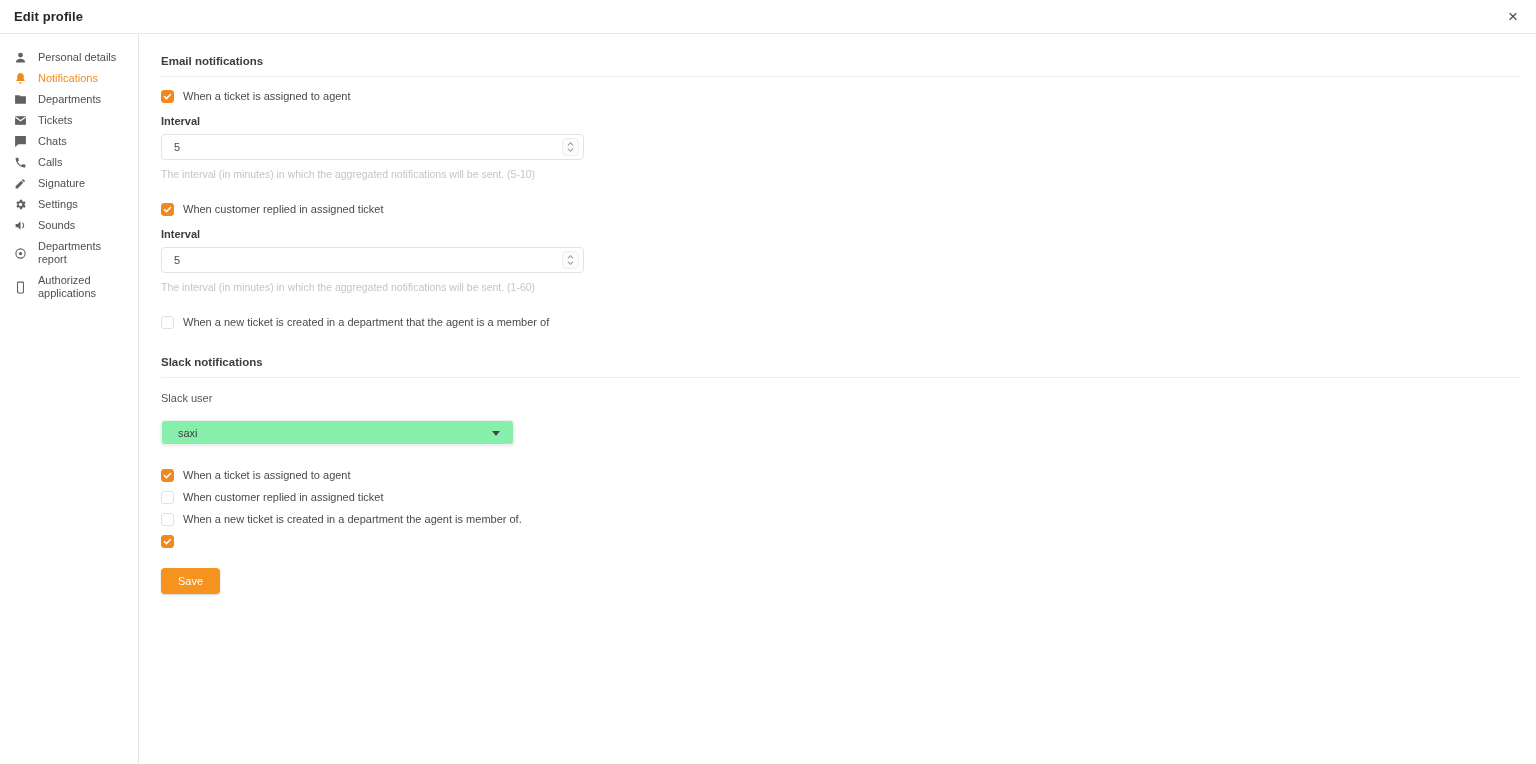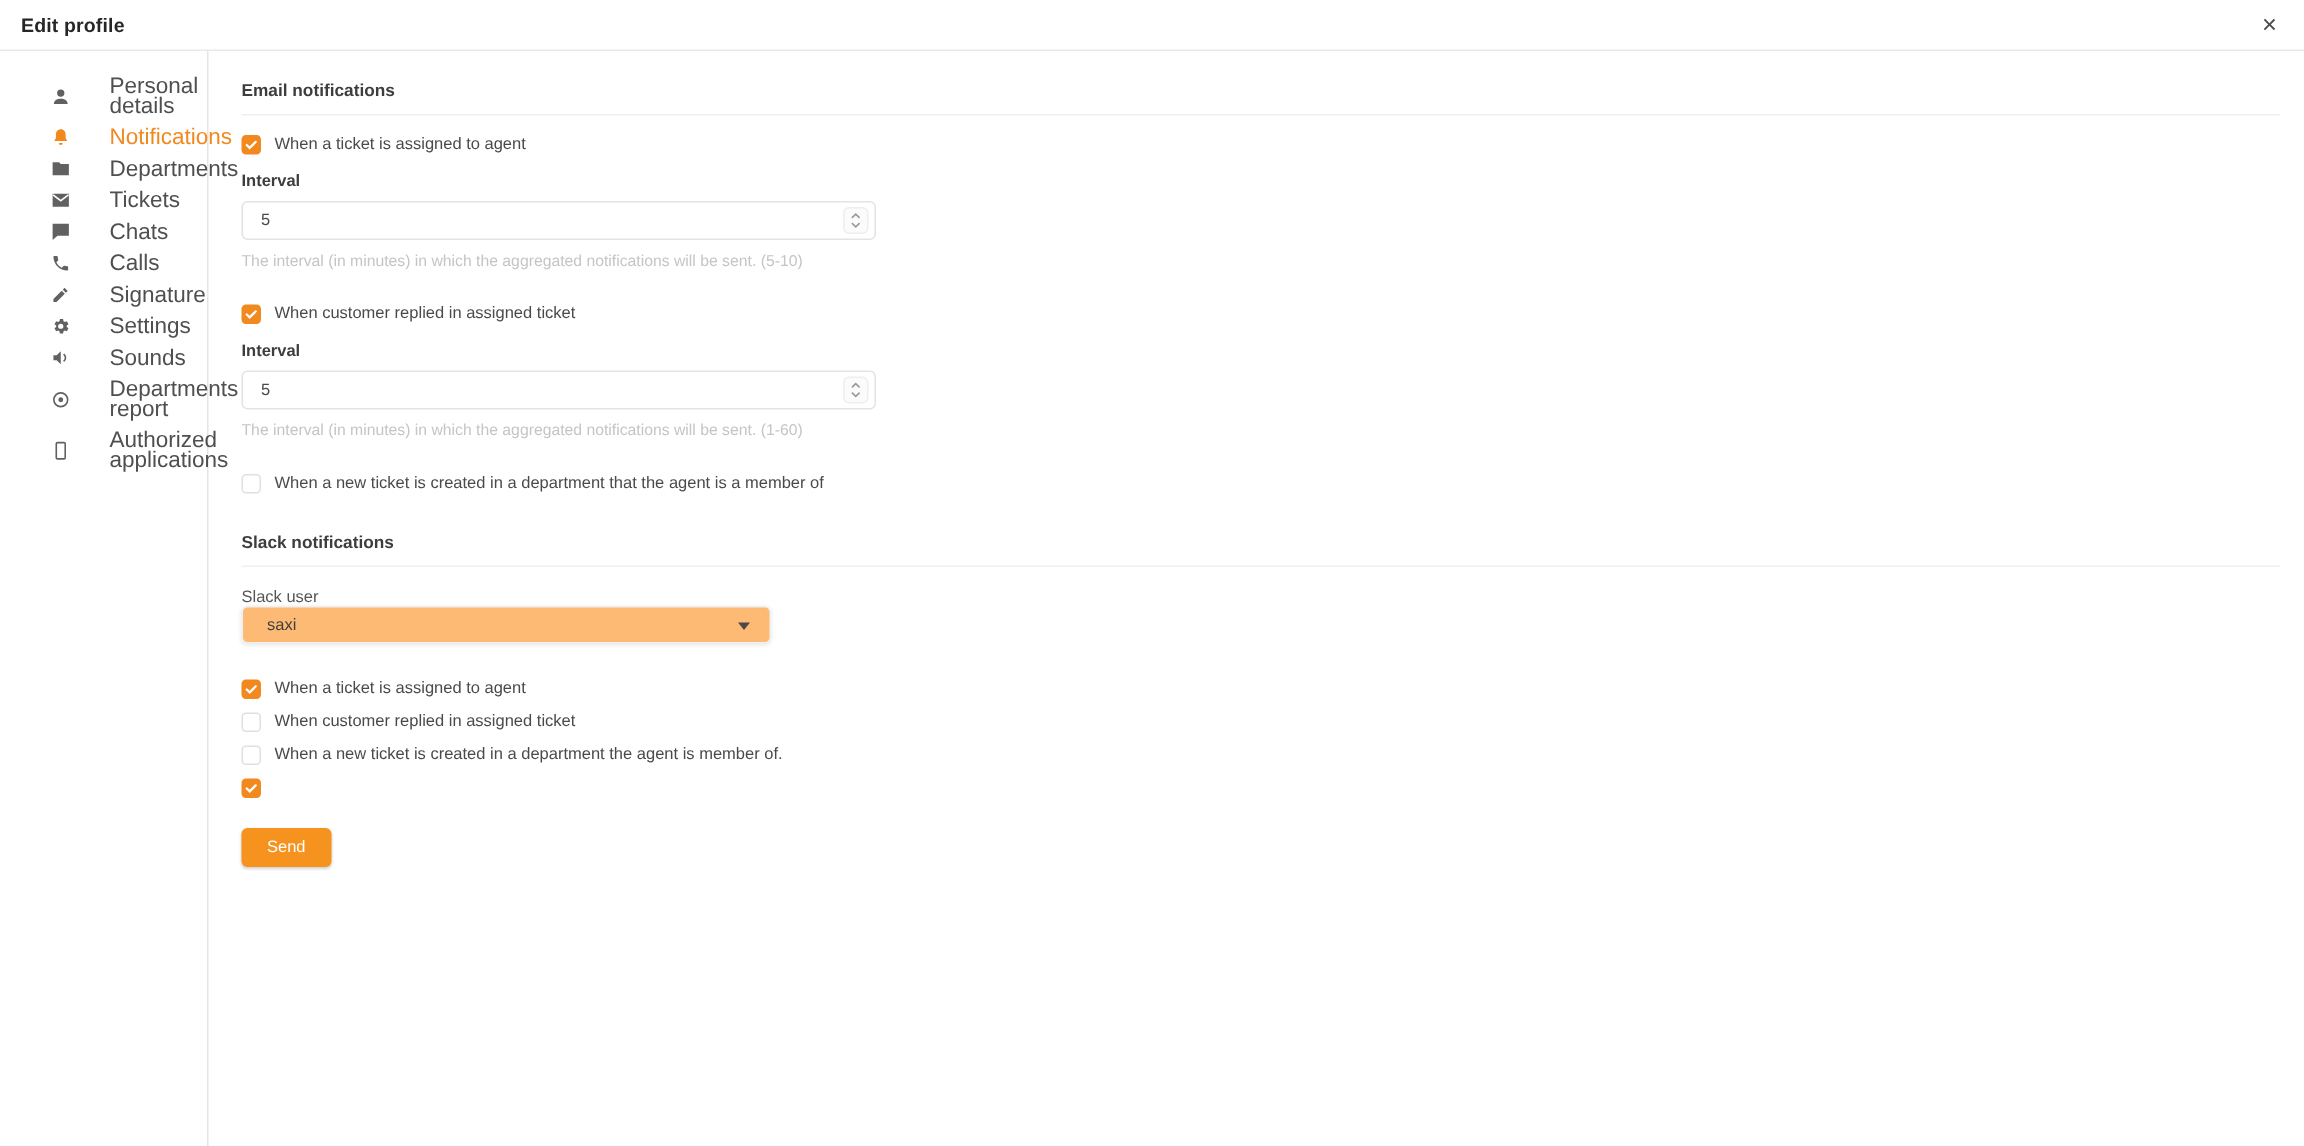--- a/index.html
+++ b/index.html
@@ -8,22 +8,22 @@
 
   
   .titlebar { height:34px; display:flex; align-items:center; justify-content:space-between;
               padding:0 18px 0 14px; border-bottom:1px solid #e9e9e9; background:#fff; }
   .title { font-size:13px; font-weight:bold; color:#262626; letter-spacing:.1px;text-align:center; }
   .close-btn { font-size:17px; color:#4a4a4a; cursor:pointer; line-height:1; user-select:none; }
 
   
   .layout { display:flex; height:730px; }
   .sidebar { width:139px; border-right:1px solid #e5e5e5; padding-top:13px; flex-shrink:0; }
-  .side-item { display:flex; align-items:center; gap:26px; padding:4px 6px 4px 14px;
-               font-size:15px; color:#4f4f4f; cursor:pointer; line-height:13px;margin-left:20px; }
+  .side-item { display:flex; align-items:center; gap:11px; padding:4px 6px 4px 14px;
+               font-size:11px; color:#4f4f4f; cursor:pointer; line-height:13px; }
   .side-icon { width:13px; height:13px; display:flex; align-items:center; flex-shrink:0; }
   .side-icon svg { width:13px; height:13px; fill:#616161; }
   .side-item.active { color:#F2891E; }
   .side-item.active svg { fill:#F2891E; }
 
   .main { flex:1; padding:21px 16px 0 22px; }
 
   
   .section-heading { font-size:11.5px; font-weight:bold; color:#3d3d3d; }
   .rule { border:none; border-top:1px solid #efefef; margin-top:9px; }
@@ -47,24 +47,24 @@
   .num-input { width:100%; height:26px; border:1px solid #e3e3e3; border-radius:4px;
                padding:0 32px 0 12px; font-size:11px; color:#4a4a4a; font-family:inherit;
                outline:none; background:#fff; }
   .spinner { position:absolute; right:5px; top:4px; width:17px; height:18px; border:1px solid #eee;
              border-radius:4px; background:#fbfbfb; display:flex; align-items:center;
              justify-content:center; cursor:pointer; }
   .helper { font-size:10.5px; color:#c5c5c5; margin-top:8px; }
 
   
   .select-label { font-size:11px; color:#565656; margin-top:14px; }
-  .select { position:relative; width:353px; height:25px; margin-top:0; border:1px solid #f0f0f0;
+  .select { position:relative; width:353px; height:25px; margin-top:16px; border:1px solid #f0f0f0;
             border-radius:4px; box-shadow:0 1px 3px rgba(0,0,0,.1); display:flex;
             align-items:center; padding-left:16px; font-size:11px; color:#3f3f3f; cursor:pointer;
-            background:#fdba74; }
+            background:#86efac; }
   .caret { position:absolute; right:13px; top:10px; width:0; height:0;
            border-left:4.5px solid transparent; border-right:4.5px solid transparent;
            border-top:5px solid #4a4a4a; }
   .slack-options { margin-top:24px; }
   .slack-options .opt-row { margin-bottom:9px; }
 
   .save-btn { margin-top:11px; background:#F6921E; color:#fff; font-size:11px;
               font-family:inherit; border:none; border-radius:4px; padding:7px 17px;
               cursor:pointer; box-shadow:0 1px 2px rgba(0,0,0,.18); }
 </style>
@@ -260,17 +260,17 @@
   </label>
           <label class="opt-row">
     <span class="cb checked">
               <svg viewBox="0 0 12 12">
                 <path d="M2 6.2l2.6 2.6L10 3.4" fill="none" stroke="#fff" stroke-width="2" stroke-linecap="round"></path>
               </svg>
             </span>
   </label>
         </div>
 
-      <button class="save-btn">Send</button>
+      <button class="save-btn">Save</button>
     </section>
 
   </main>
 </div>
 
 </body></html>

